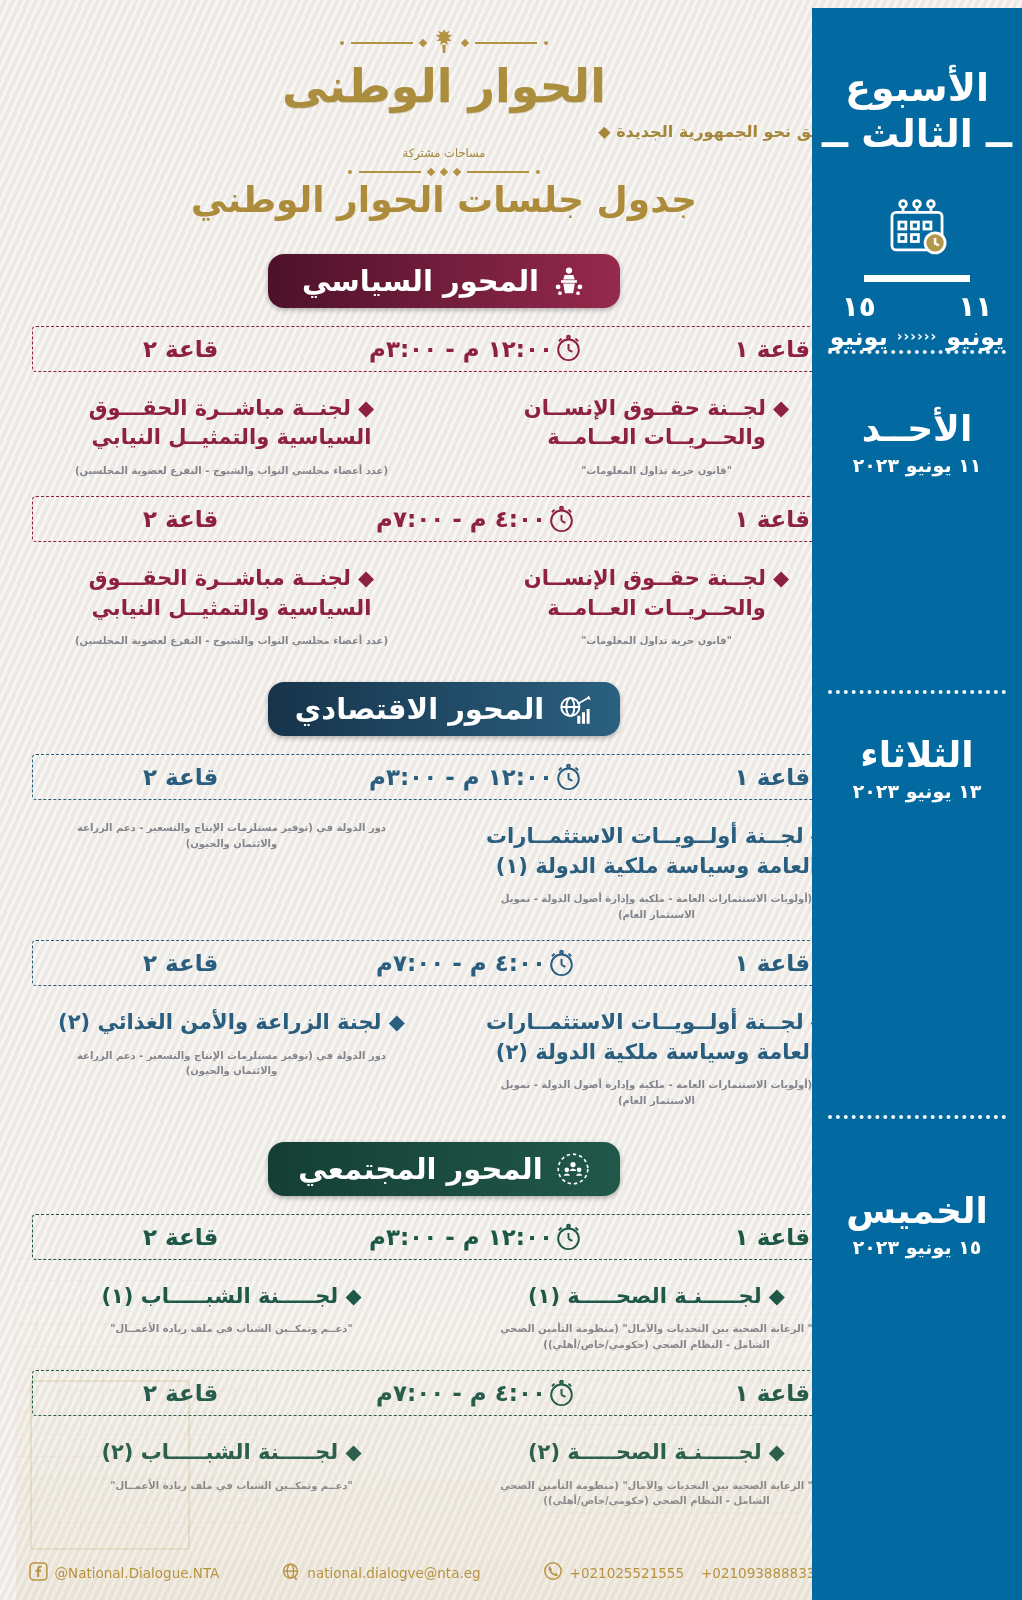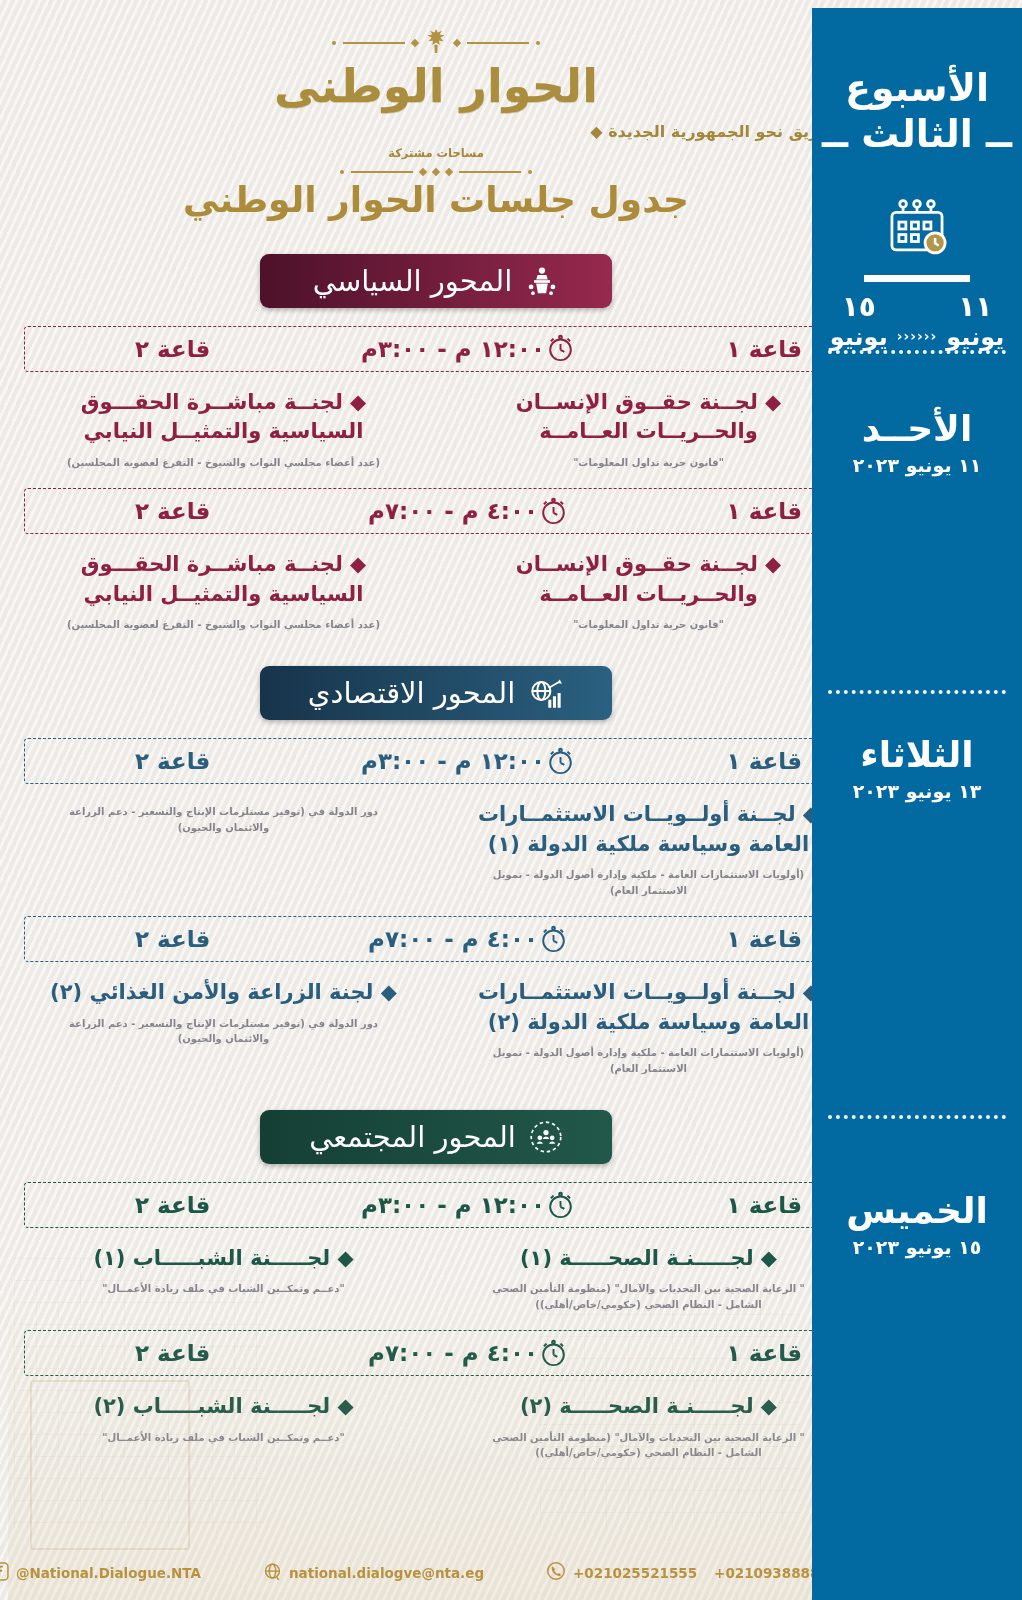--- a/index.html
+++ b/index.html
@@ -30,78 +30,78 @@
   .range-month{ font-size:24px; }
   .range-arrows{ font-size:14px; letter-spacing:1px; padding-bottom:7px; }
   .sb-div{ position:absolute; left:16px; right:16px; border-top:4px dotted rgba(255,255,255,.95); }
   .sb-div.d1{ top:342px; } .sb-div.d2{ top:682px; } .sb-div.d3{ top:1107px; }
   .day{ position:absolute; width:100%; text-align:center;margin-left:12px; }
   .day.d0{ top:400px; } .day.d1{ top:726px; } .day.d2{ top:1182px; }
   .day-name{ font-size:36px; font-weight:bold; }
   .day-date{ font-size:19px; font-weight:bold; margin-top:5px; }
 
   
-  .main{ position:absolute; top:0; left:8px; width:856px; height:1600px; z-index:2; }
+  .main{ position:absolute; top:0; left:16px; width:856px; height:1600px; z-index:2; }
   .main::after{ content:""; position:absolute; left:0; bottom:0; width:100%; height:320px;
     background:linear-gradient(to top, rgba(209,185,135,.16), transparent); pointer-events:none; }
 
   .orn{ display:flex; align-items:center; justify-content:center; gap:7px; }
   .orn-line{ height:1.5px; background:#b39343; width:62px; }
   .orn-dot{ width:4px; height:4px; border-radius:50%; background:#b39343; }
   .orn-diamond{ width:6px; height:6px; background:#b39343; transform:rotate(45deg); }
   .orn-top{ margin-top:28px; }
   .orn-mid{ margin-top:9px; }
 
   .logo{ margin-top:2px; text-align:center; font-size:46px; font-weight:bold; color:#ab8d3e; line-height:1.15;
     text-shadow:0 1px 0 rgba(120,95,35,.25); }
   .tagline{ margin-top:9px; text-align:right; font-size:16px; font-weight:bold; color:#a5873b; }
-  .subtag{ margin-top:5px; text-align:center; font-size:11.5px; font-weight:bold; color:#a5873b; letter-spacing:4px; }
+  .subtag{ margin-top:5px; text-align:center; font-size:11.5px; font-weight:normal; color:#a5873b; letter-spacing:4px; }
   .main-title{ margin-top:4px; text-align:center; font-size:36px; font-weight:800; color:#ac8c3a; }
 
   .axis{ --accent:#8e2044; }
   .axis-pol{ --accent:#8e2044; --grad:linear-gradient(to left,#96294e,#4d1129); }
   .axis-eco{ --accent:#2a5e7f; --grad:linear-gradient(to left,#2a6080,#17344b); }
   .axis-soc{ --accent:#1d5748; --grad:linear-gradient(to left,#21584a,#153f35); }
 
   .sec-head{
-    width:352px; height:54px; margin:34px auto 8px; border-radius:9px;
+    width:352px; height:54px; margin:34px auto 8px; border-radius:16px;
     background:var(--grad); color:#fff; display:flex; direction:rtl;
     align-items:center; justify-content:center; gap:13px;
-    font-size:29px; font-weight:normal; box-shadow:0 2px 5px rgba(0,0,0,.28);
+    font-size:29px; font-weight:bold; box-shadow:0 2px 5px rgba(0,0,0,.28);
   }
   .sec-icon{ display:flex; align-items:center; }
 
   .slot-time{
     height:46px; margin:18px 16px 0; border:1.6px dashed var(--accent); border-radius:4px;
     display:flex; direction:rtl; align-items:center; justify-content:space-between;
     padding:0 45px 0 110px; color:var(--accent); font-weight:bold; font-size:23px;
   }
   .time-mid{ display:flex; direction:rtl; align-items:center; gap:0; }
   .clock{ display:flex; align-items:center; }
 
   .committees{ display:grid; grid-template-columns:1fr 1fr; direction:rtl; margin:12px 8px 0; column-gap:10px; }
   .committee{ text-align:center; padding:0 6px; }
-  .committee-title{ color:var(--accent); font-size:21px; font-weight:bold; line-height:1.4; max-width:372px; margin:4px auto; }
+  .committee-title{ color:var(--accent); font-size:21px; font-weight:bold; line-height:1.4; max-width:372px; margin:10px auto; }
   .committee-note{ margin:8px auto 0; color:#84848c; font-size:10px; font-weight:bold; line-height:1.55; max-width:352px; }
   .committees.gap-b{ margin-bottom:6px; }
 
   
   .bg-grid{ position:absolute; pointer-events:none; opacity:.5; z-index:1;
     background-image:linear-gradient(rgba(195,125,125,.12) 1px, transparent 1px),
                      linear-gradient(90deg, rgba(125,165,135,.12) 1px, transparent 1px);
     background-size:22px 22px; }
   .bg-grid.g1{ left:14px; top:1258px; width:250px; height:270px; }
   .bg-grid.g2{ left:540px; top:1292px; width:260px; height:236px; }
   .bg-sketch{ position:absolute; left:30px; top:1380px; width:160px; height:170px;
     border:2px solid rgba(178,151,74,.18); border-radius:3px; pointer-events:none; z-index:1; }
 
   .footer{
     position:absolute; left:0; bottom:16px; width:812px; z-index:4;
     display:flex; direction:ltr; justify-content:center; align-items:center; gap:62px;
-    color:#b8923f; font-weight:bold; font-size:13.5px;
+    color:#b8923f; font-weight:normal; font-size:13.5px;
   }
   .f-item{ display:flex; align-items:center; gap:7px; }
   .f-item .num2{ margin-left:10px; }
 </style>
 </head>
 <body>
 
 <div class="bg-grid g1"></div>
 <div class="bg-grid g2"></div>
 <div class="bg-sketch"></div>

